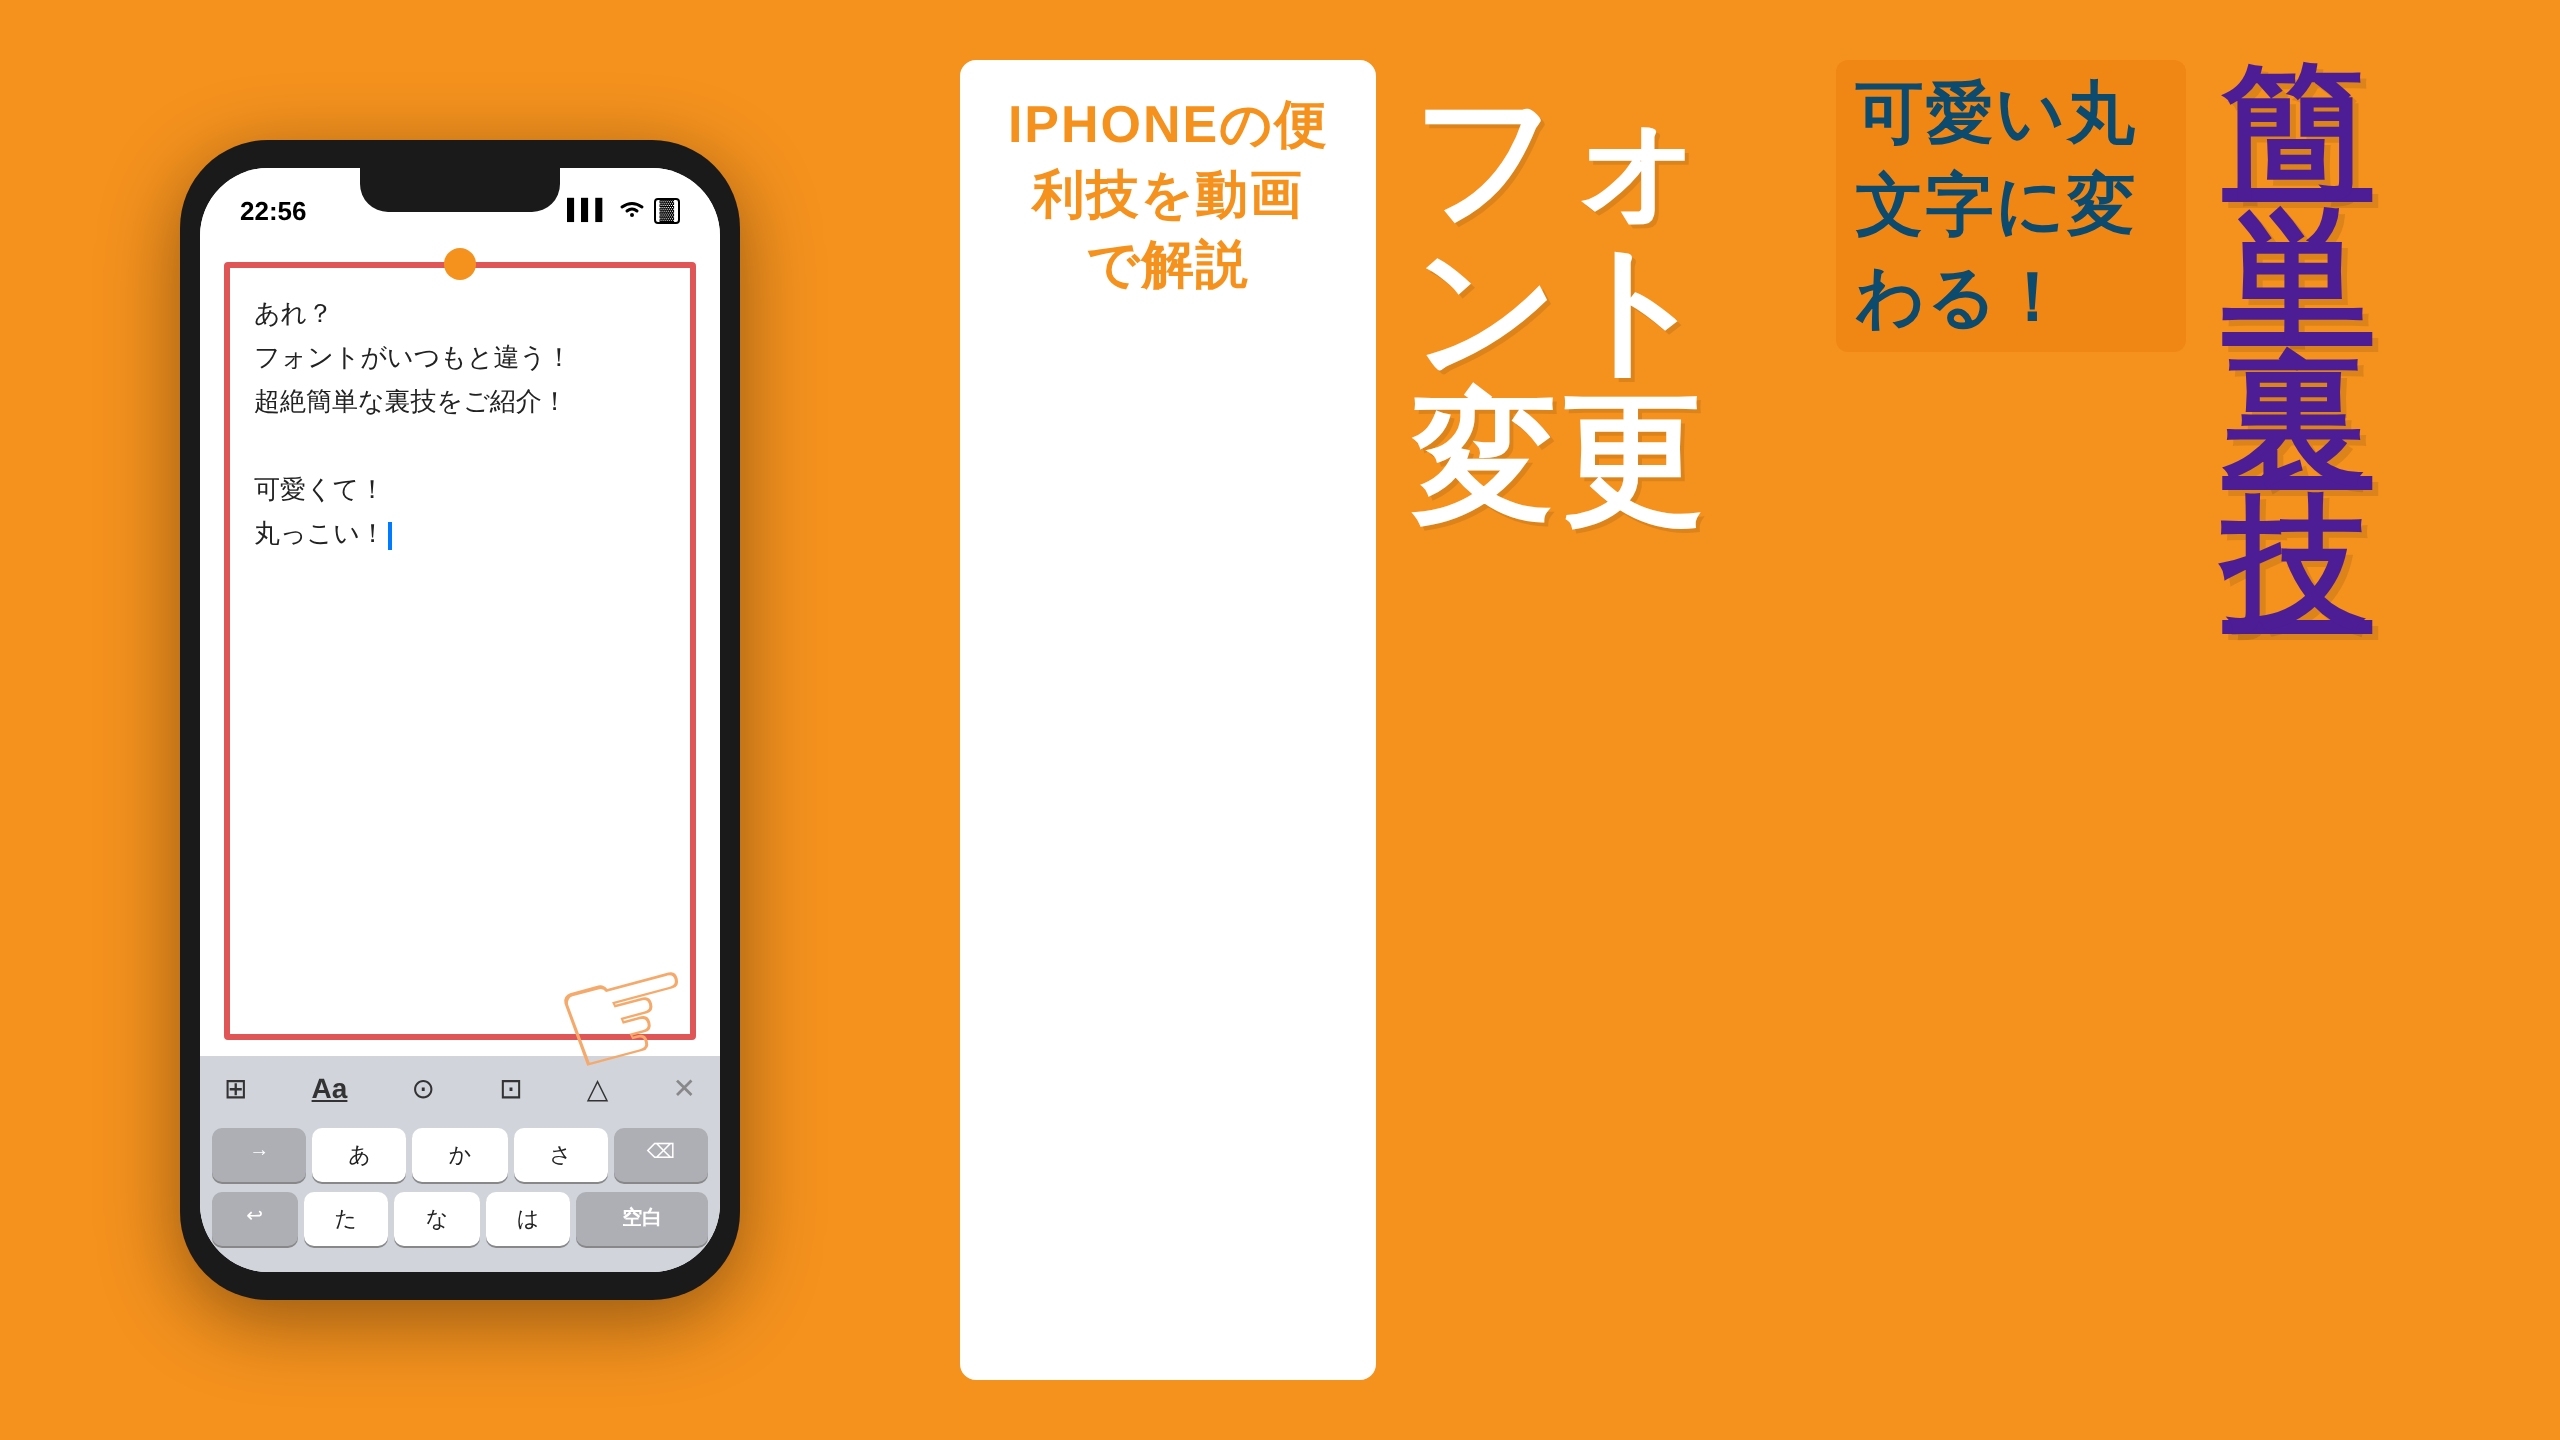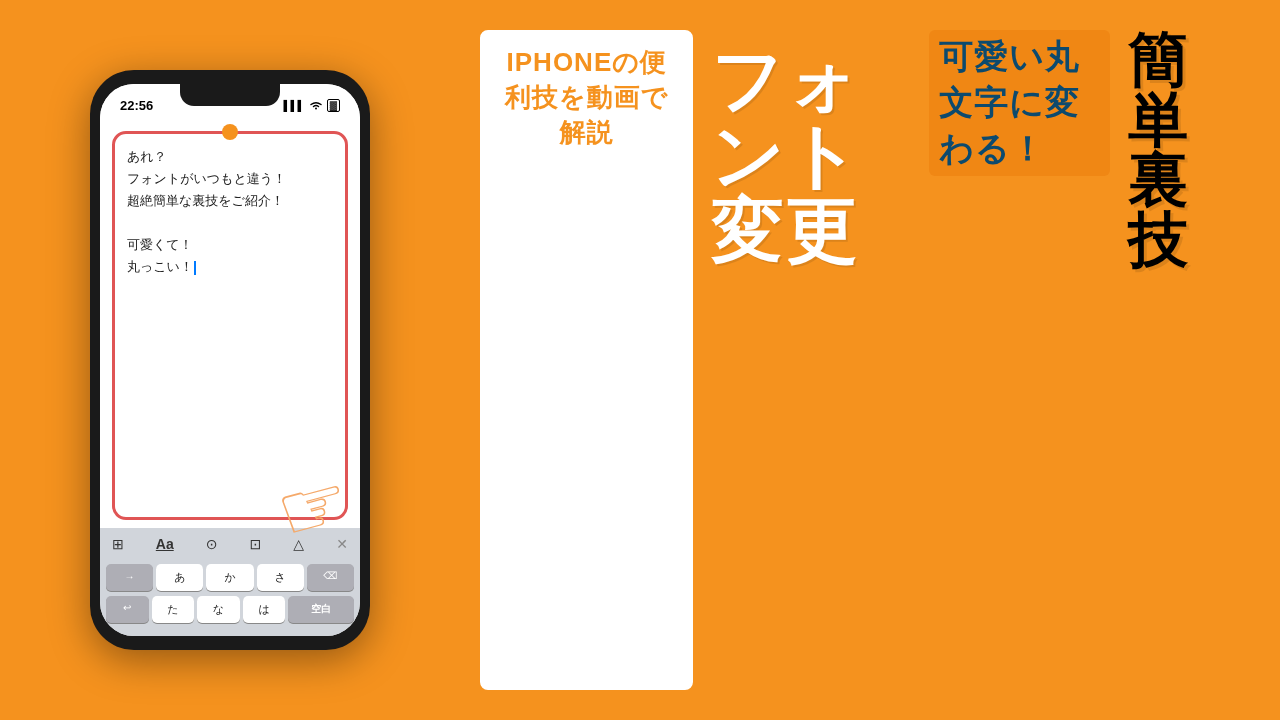--- a/index.html
+++ b/index.html
@@ -99,21 +99,21 @@
       flex: 1;
       background: #fff;
       display: flex;
       flex-direction: column;
       padding: 8px 12px;
       position: relative;
     }
 
     .notes-content-box {
       border: 3px solid #e05555;
-      border-radius: 14px;
+      border-radius: 2px;
       padding: 12px;
       background: #fff;
       flex: 1;
       position: relative;
       margin-top: 6px;
     }
 
     .notes-text {
       font-size: 13px;
       line-height: 1.7;
@@ -222,26 +222,27 @@
       font-weight: 900;
       color: #0c4a6e;
       letter-spacing: 1px;
       background: rgba(230, 110, 0, 0.3);
       border-radius: 6px;
       padding: 4px 10px;
       display: inline-block;
     }
 
     .big-title {
-      font-size: 60px;
+      font-size: 72px;
       font-weight: 900;
-      color: #000000;
+      color: #4c1d95;
       line-height: 1;
       letter-spacing: 3px;
       text-shadow: 3px 3px 0 rgba(0,0,0,0.1);
+      text-decoration: underline;
     }
 
     
     .orange-dot {
       position: absolute;
       top: -10px;
       left: 50%;
       transform: translateX(-50%);
       width: 16px;
       height: 16px;

